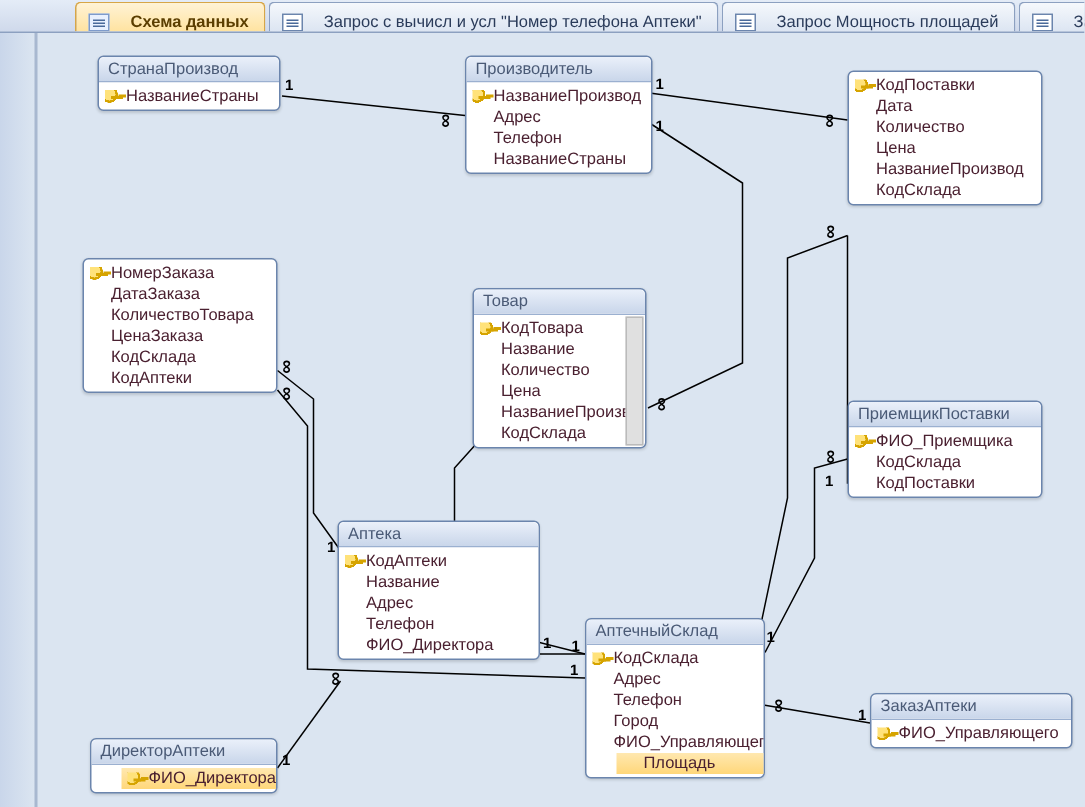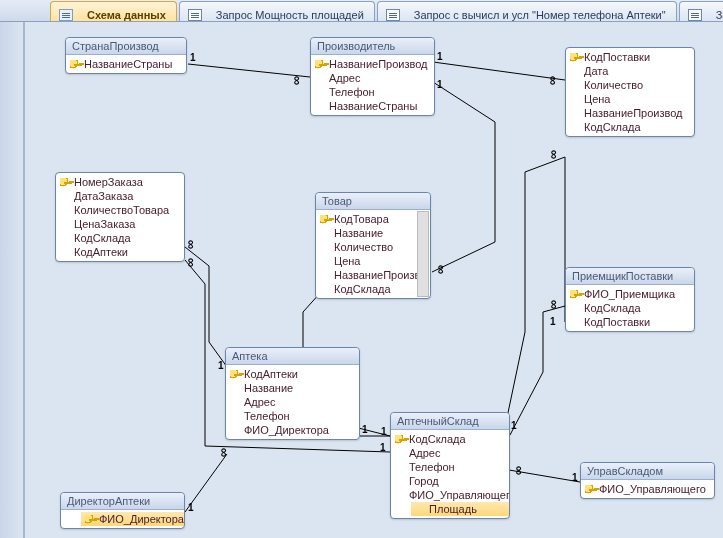--- a/index.html
+++ b/index.html
@@ -146,25 +146,25 @@
 </head>
 <body>
 
 <div class="tabbar">
   <div class="tab active">
     <span class="tab-icon rel"></span>
     <span>Схема данных</span>
   </div>
   <div class="tab">
     <span class="tab-icon"></span>
-    <span>Запрос Мощность площадей</span>
+    <span>Запрос с вычисл и усл "Номер телефона Аптеки"</span>
   </div>
   <div class="tab">
     <span class="tab-icon"></span>
-    <span>Запрос с вычисл и усл "Номер телефона Аптеки"</span>
+    <span>Запрос Мощность площадей</span>
   </div>
   <div class="tab">
     <span class="tab-icon"></span>
     <span>Запр</span>
   </div>
 </div>
 
 <div class="vstrip"></div>
 
 <div class="canvas">
@@ -293,19 +293,19 @@
       <li class="key">КодСклада</li>
       <li>Адрес</li>
       <li>Телефон</li>
       <li>Город</li>
       <li>ФИО_Управляющего</li>
       <li class="sel">Площадь</li>
     </ul>
   </div>
 
   <div class="entity" style="left:555px;top:440px;width:135px">
-    <div class="entity-head">УправСкладом</div>
+    <div class="entity-head">ЗаказАптеки</div>
     <ul>
       <li class="key">ФИО_Управляющего</li>
     </ul>
   </div>
 
 </div>
 
 </body></html>

